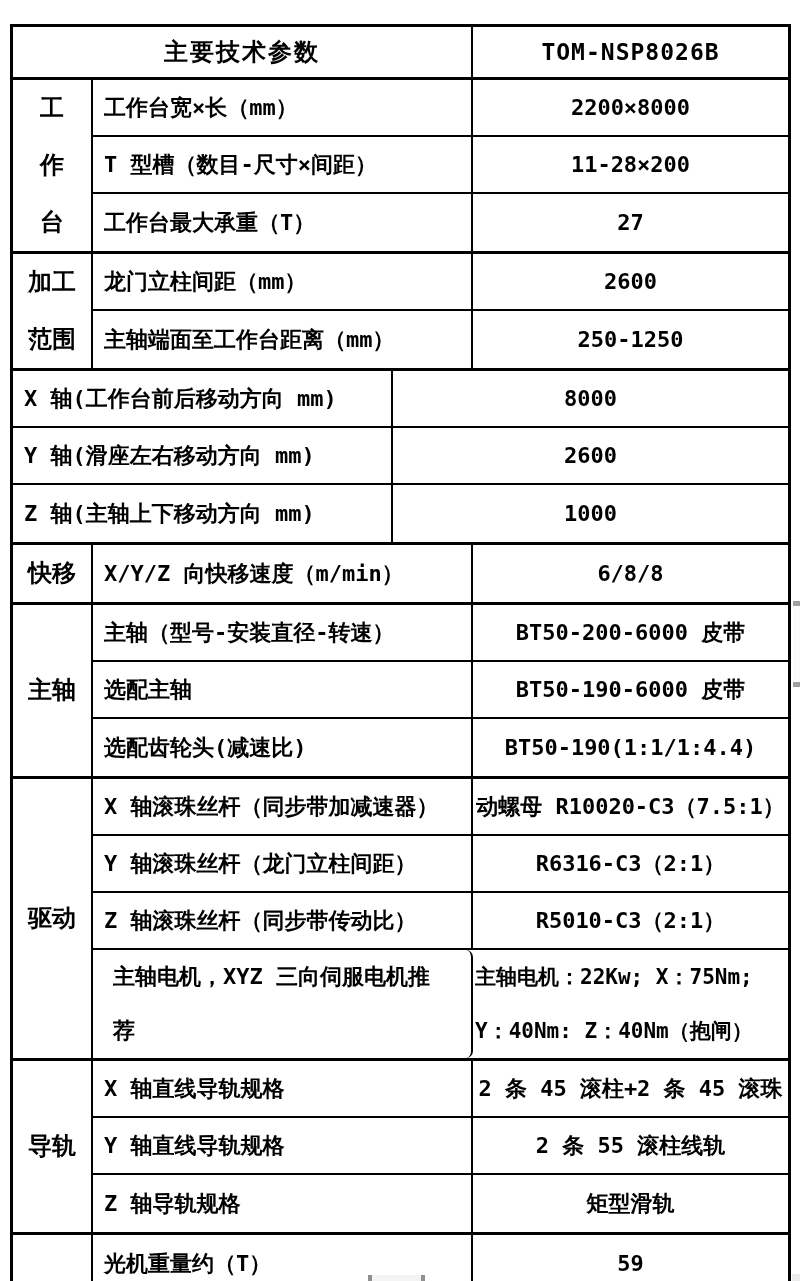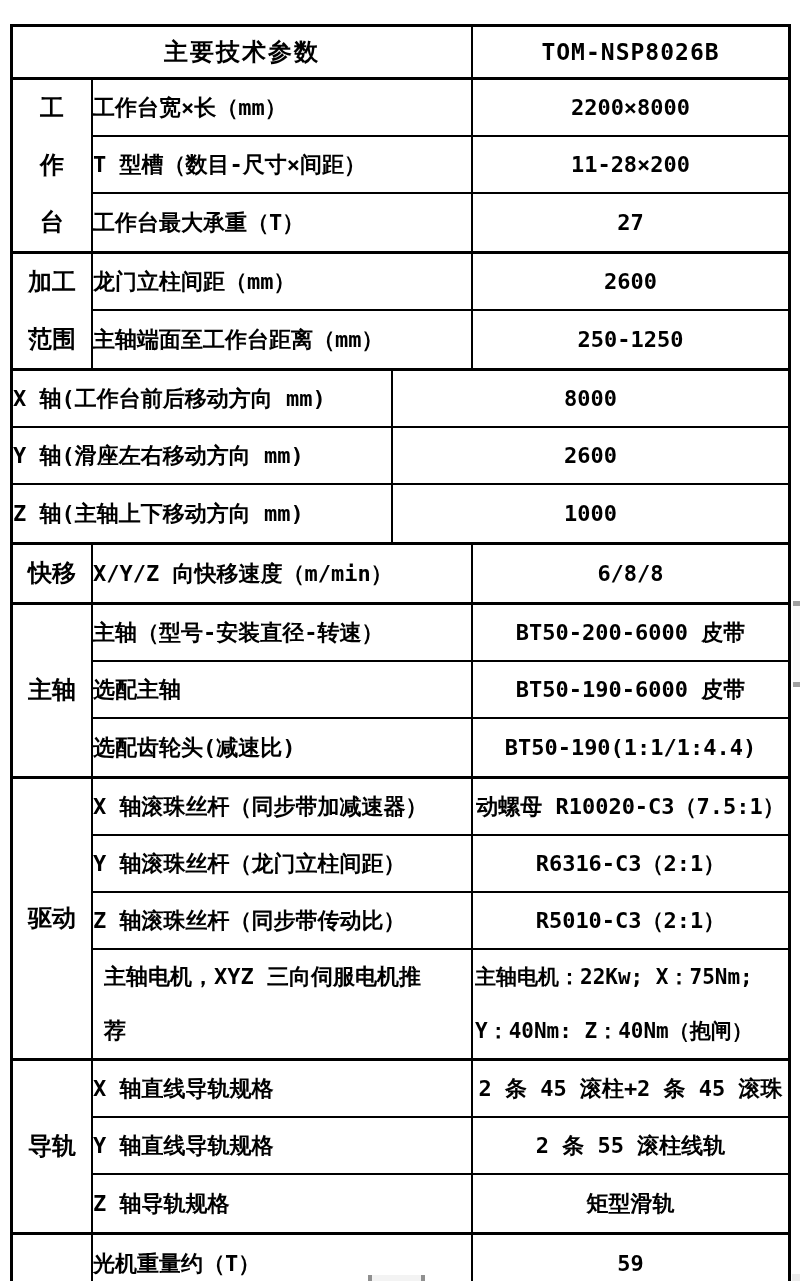--- a/index.html
+++ b/index.html
@@ -38,32 +38,32 @@
   .g-label.single{justify-content:center;}
   .g-rows{flex:1;display:flex;flex-direction:column;}
   .row{
     display:flex;height:57px;border-bottom:2px solid #000;box-sizing:border-box;
   }
   .row:last-child{border-bottom:none;}
   .row.tall{height:108px;}
   .param{
     width:380px;border-right:2px solid #000;box-sizing:border-box;
     display:flex;align-items:center;
-    font-size:22px;font-weight:bold;
+    padding-left:11px;font-size:22px;font-weight:bold;
     white-space:nowrap;overflow:hidden;letter-spacing:0px;
   }
   .value{
     flex:1;display:flex;align-items:center;justify-content:center;
     font-size:22px;font-weight:bold;white-space:nowrap;overflow:hidden;
   }
   .param.multi,.value.multi{
     flex-direction:column;justify-content:space-around;align-items:flex-start;
     padding-left:2px;
   }
-  .param.multi{padding-left:11px;}
+  .param.multi{padding-left:20px;border-radius:7px;}
   .value.multi{font-size:21px;}
   .line{display:block;}
   
   .v-scroll{
     position:absolute;left:793px;top:601px;width:7px;height:86px;
     background:#fafafa;
   }
   .v-scroll .cap{position:absolute;left:0;width:7px;height:5px;background:#a0a0a0;}
   .v-scroll .cap.top{top:0;}
   .v-scroll .cap.bot{bottom:0;}

